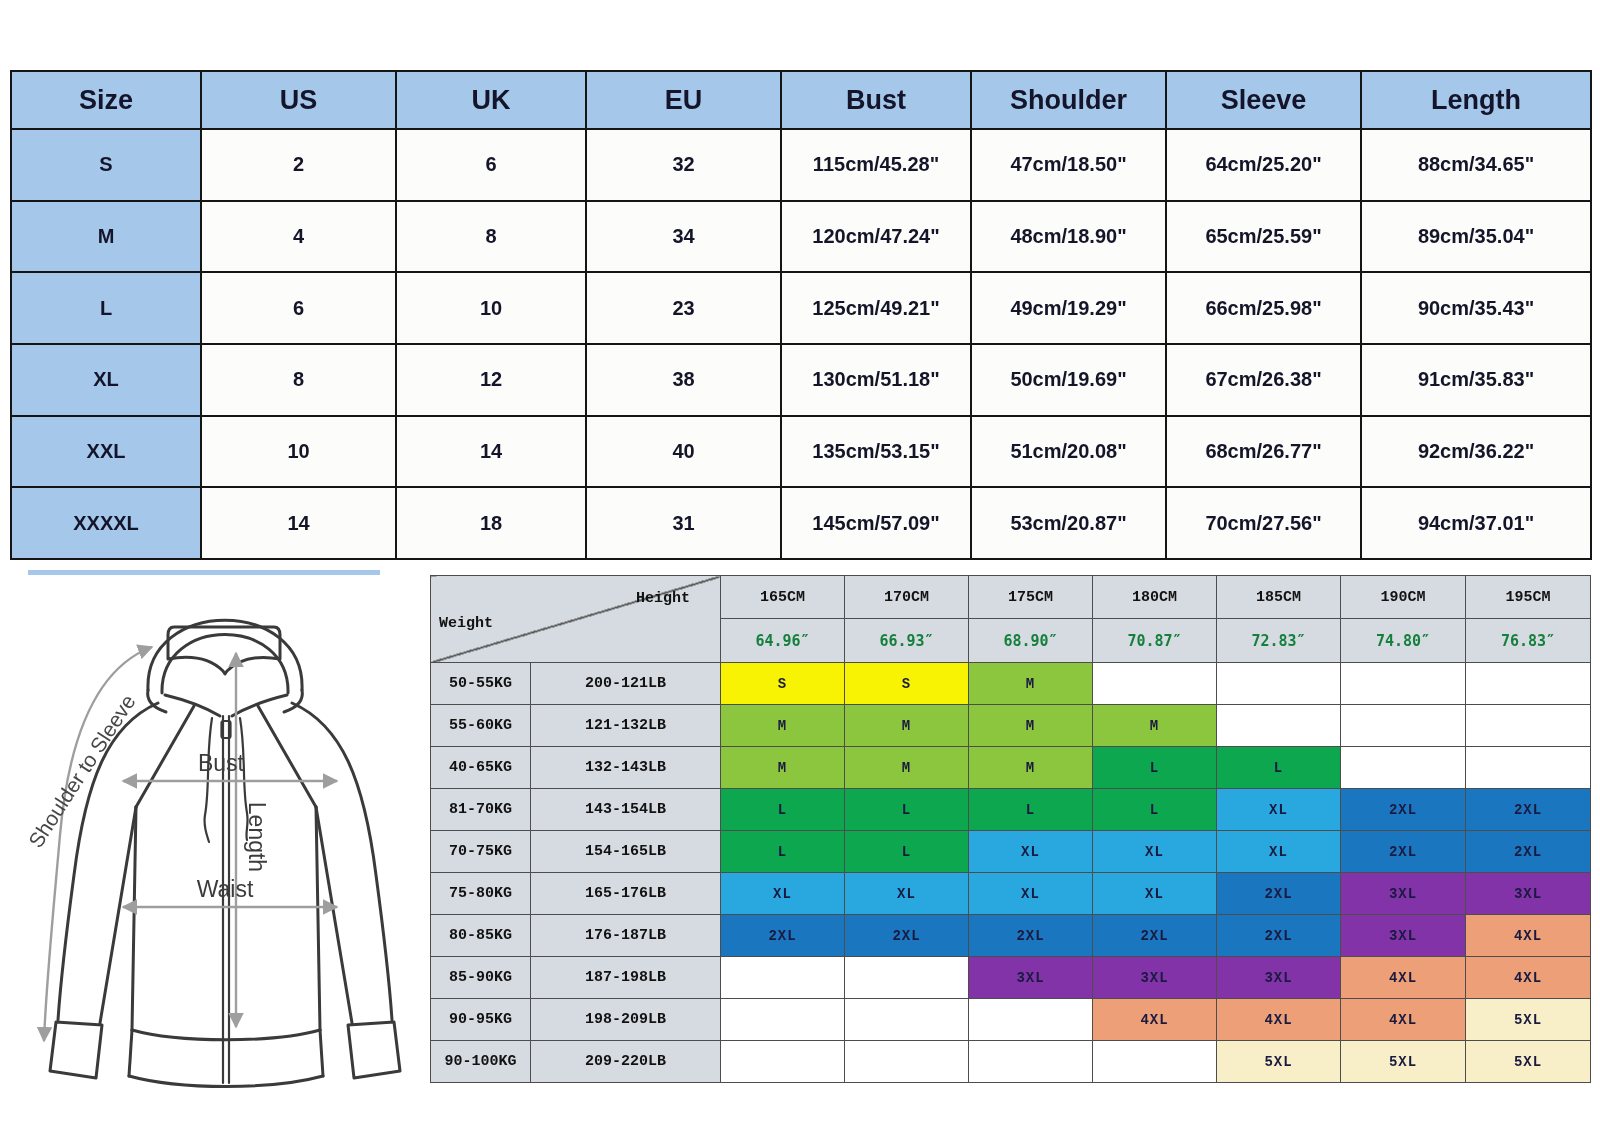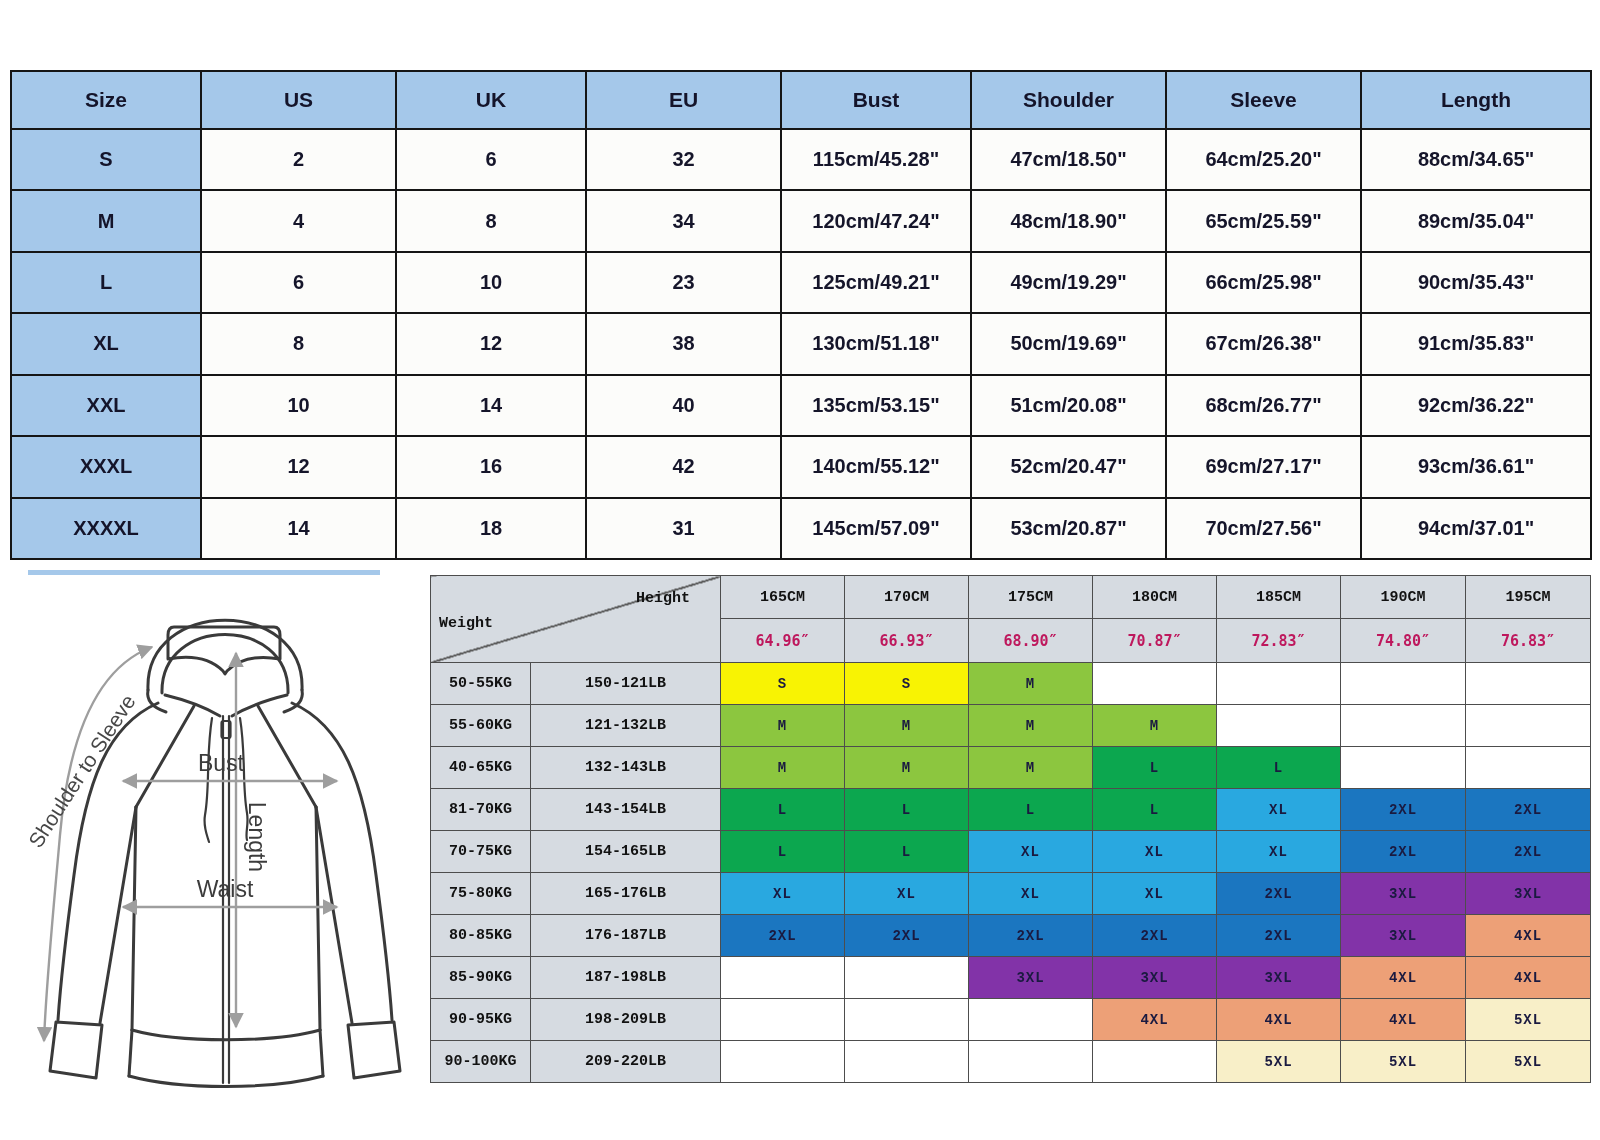--- a/index.html
+++ b/index.html
@@ -9,21 +9,21 @@
   }
   
   #size-table{
     position:absolute;left:10px;top:70px;width:1580px;height:490px;
     border-collapse:collapse;table-layout:fixed;
   }
   #size-table th,#size-table td{
     border:2.5px solid #151515;text-align:center;vertical-align:middle;padding:0;
   }
   #size-table thead th{
-    background:#A5C8EA;color:#14142a;font-size:21px;font-weight:bold;height:56px;margin-top:40px;
+    background:#A5C8EA;color:#14142a;font-size:27px;font-weight:bold;height:56px;margin-top:40px;
   }
   #size-table tbody th{
     background:#A5C8EA;color:#14142a;font-size:20px;font-weight:bold;height:54px;
   }
   #size-table tbody td{
     background:#FCFCFA;color:#15152a;font-size:20px;font-weight:bold;
   }
   
   #artifact-line{
     position:absolute;left:28px;top:570px;width:352px;height:5px;
@@ -39,21 +39,21 @@
   
   #fit-matrix{
     position:absolute;left:430px;top:575px;width:1160px;
     border-collapse:collapse;table-layout:fixed;
     font-family:"Liberation Mono","DejaVu Sans Mono",monospace;
   }
   #fit-matrix th,#fit-matrix td{
     border:1px solid #4d4d4d;text-align:center;vertical-align:middle;padding:0;
   }
   #fit-matrix .hcm{background:#D6DBE1;color:#121212;font-size:15px;font-weight:bold;height:42px;}
-  #fit-matrix .hin{background:#D6DBE1;color:#be185d;font-size:15px;font-weight:bold;height:43px;
+  #fit-matrix .hin{background:#D6DBE1;color:#15803d;font-size:15px;font-weight:bold;height:43px;
     font-family:"DejaVu Sans Mono",monospace;}
   #fit-matrix .kg,#fit-matrix .lb{
     background:#D6DBE1;color:#121212;font-size:15px;font-weight:bold;height:41px;
   }
   #fit-matrix .cell{
     font-size:14px;font-weight:bold;color:#1A1A40;letter-spacing:1px;height:41px;background:#ffffff;
   }
   #fit-matrix .corner{
     position:relative;padding:0;
     background:
@@ -140,30 +140,20 @@
       </tr>
       <tr>
         <th>XXL</th>
         <td>10</td>
         <td>14</td>
         <td>40</td>
         <td>135cm/53.15"</td>
         <td>51cm/20.08"</td>
         <td>68cm/26.77"</td>
         <td>92cm/36.22"</td>
-      </tr>
-      <tr>
-        <th>XXXL</th>
-        <td>12</td>
-        <td>16</td>
-        <td>42</td>
-        <td>140cm/55.12"</td>
-        <td>52cm/20.47"</td>
-        <td>69cm/27.17"</td>
-        <td>93cm/36.61"</td>
       </tr>
       <tr>
         <th>XXXXL</th>
         <td>14</td>
         <td>18</td>
         <td>31</td>
         <td>145cm/57.09"</td>
         <td>53cm/20.87"</td>
         <td>70cm/27.56"</td>
         <td>94cm/37.01"</td>
@@ -264,21 +254,21 @@
         <th class="hin">68.90″</th>
         <th class="hin">70.87″</th>
         <th class="hin">72.83″</th>
         <th class="hin">74.80″</th>
         <th class="hin">76.83″</th>
       </tr>
     </thead>
   <tbody>
       <tr>
         <th class="kg">50-55KG</th>
-        <th class="lb">150-121LB</th>
+        <th class="lb">200-121LB</th>
         <td class="cell" style="background: rgb(248, 243, 3);">S</td>
         <td class="cell" style="background: rgb(248, 243, 3);">S</td>
         <td class="cell" style="background: rgb(140, 198, 63);">M</td>
         <td class="cell"></td>
         <td class="cell"></td>
         <td class="cell"></td>
         <td class="cell"></td>
       </tr>
       <tr>
         <th class="kg">55-60KG</th>

